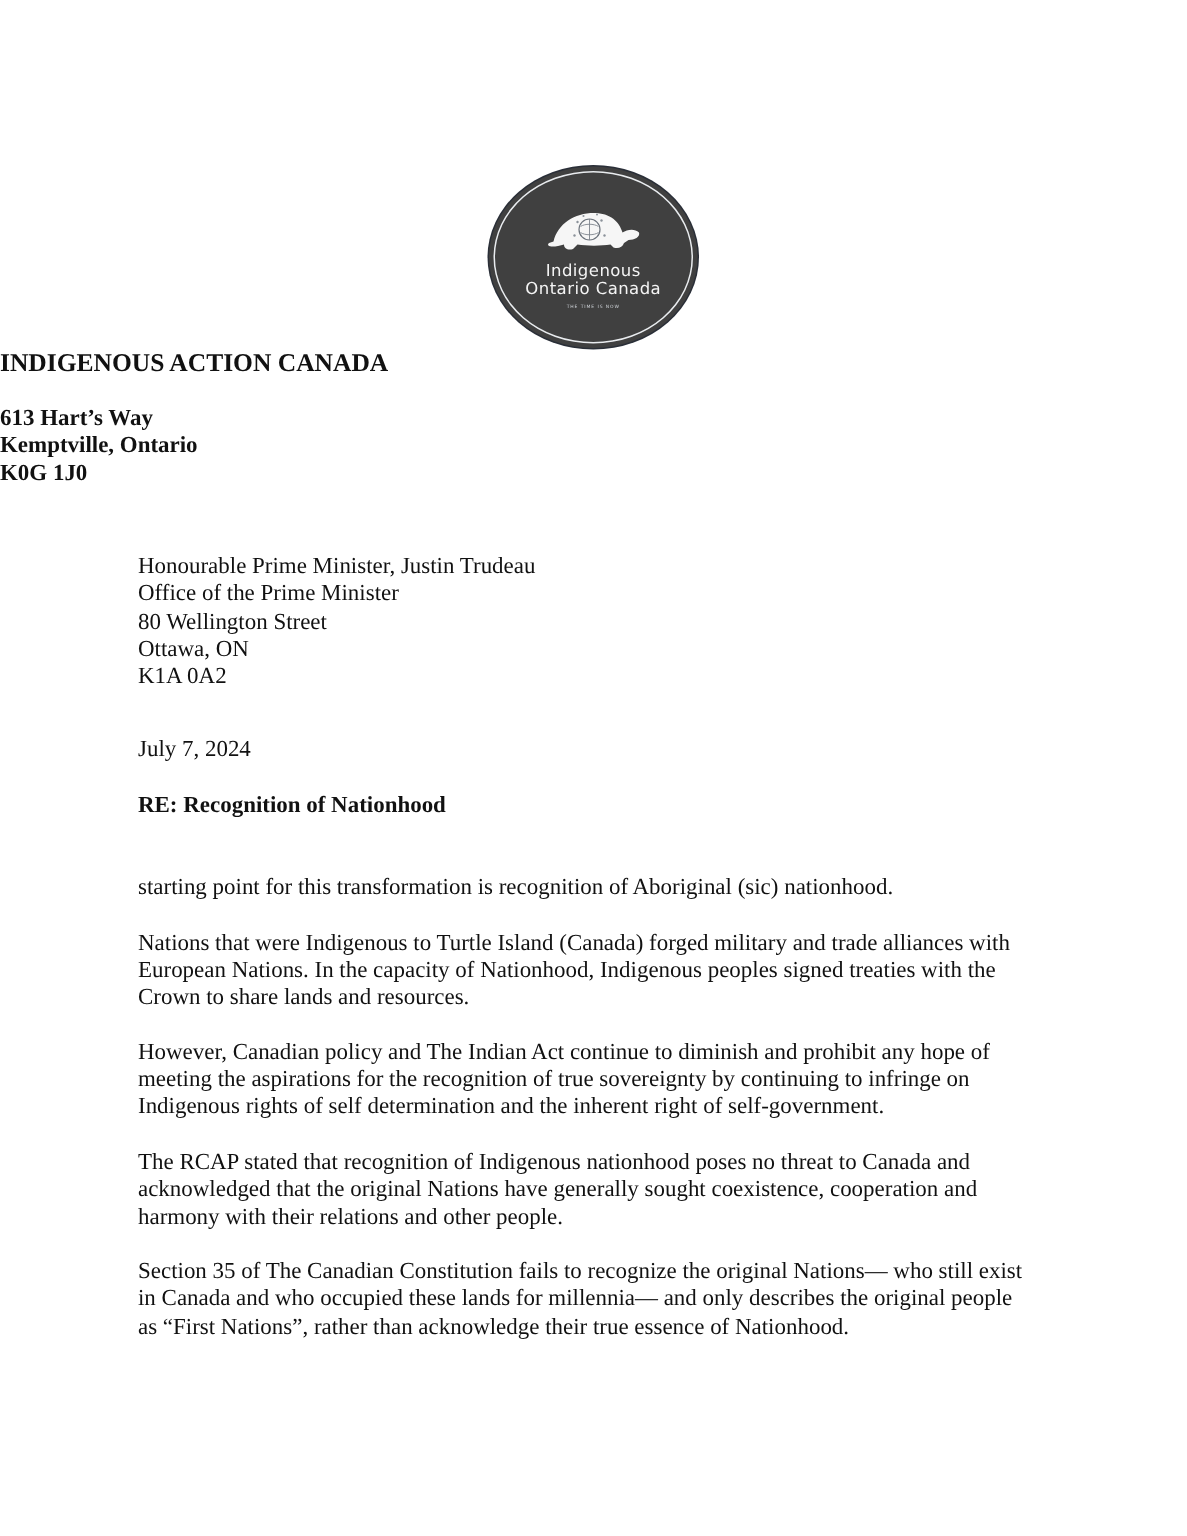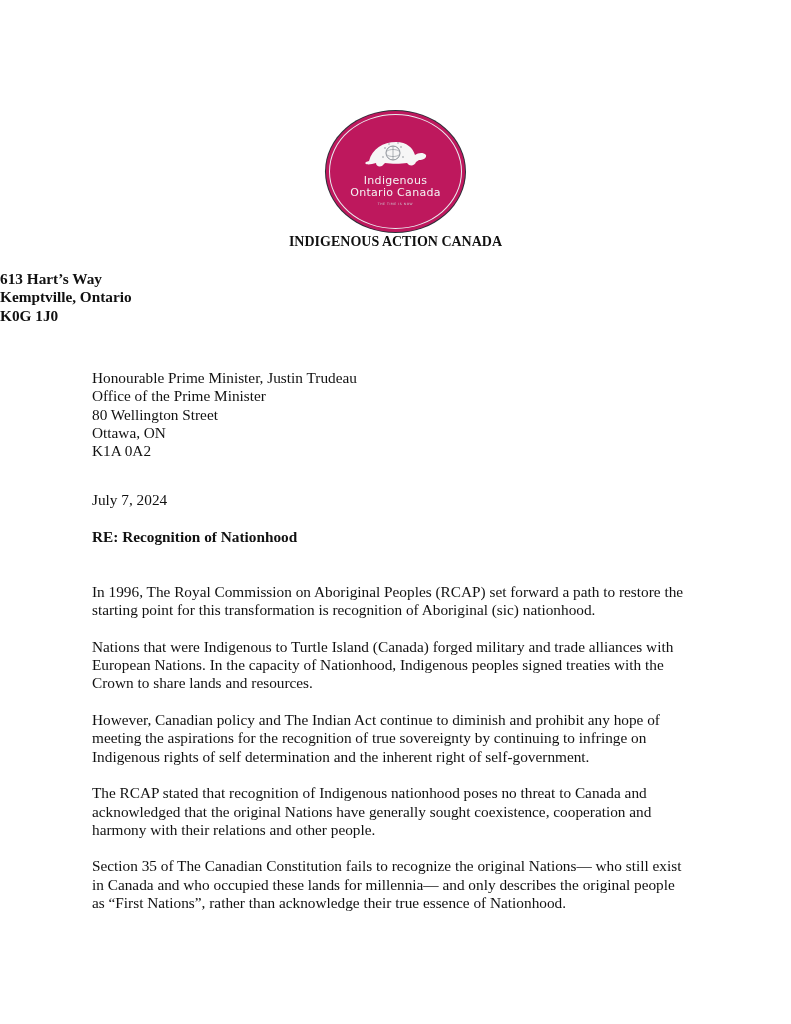--- a/index.html
+++ b/index.html
@@ -23,21 +23,21 @@
       background: #ffffff;
     }
     
     .logo {
       position: absolute;
       left: 326px;
       top: 111px;
       width: 139px;
       height: 121px;
       border-radius: 50%;
-      background: #be185d;
+      background: #404040;
       box-shadow: 0 0 0 1px #2a2f38;
     }
     .logo-ring {
       position: absolute;
       left: 3px; top: 3px; right: 3px; bottom: 3px;
       border-radius: 50%;
       border: 1.2px solid #e9ecef;
     }
     .logo-turtle {
       position: absolute;
@@ -66,23 +66,22 @@
       font-family: "DejaVu Sans", sans-serif;
       font-size: 3px;
       letter-spacing: 0.6px;
       line-height: 4px;
     }
     
     .org-name {
       position: absolute;
       left: 0; right: 0;
       top: 233px;
-      text-align: center;
       font-weight: bold;
-      font-size: 14px;
+      font-size: 17px;
       line-height: 18px;
     }
     .org-address {
       position: absolute;
       left: 0; right: 0;
       top: 270px;
       text-align: left;
       font-weight: bold;
       font-size: 15.3px;
       line-height: 18.3px;
@@ -165,21 +164,20 @@
     <div class="line">Ottawa, ON</div>
     <div class="line">K1A 0A2</div>
   </div>
 
   <div class="date">July 7, 2024</div>
 
   <div class="subject">RE: Recognition of Nationhood</div>
 
   <div class="body-text">
     <p>
-      <span class="line">In 1996, The Royal Commission on Aboriginal Peoples (RCAP) set forward a path to restore the</span>
       <span class="line">starting point for this transformation is recognition of Aboriginal (sic) nationhood.</span>
     </p>
     <p>
       <span class="line">Nations that were Indigenous to Turtle Island (Canada) forged military and trade alliances with</span>
       <span class="line">European Nations. In the capacity of Nationhood, Indigenous peoples signed treaties with the</span>
       <span class="line">Crown to share lands and resources.</span>
     </p>
     <p>
       <span class="line">However, Canadian policy and The Indian Act continue to diminish and prohibit any hope of</span>
       <span class="line">meeting the aspirations for the recognition of true sovereignty by continuing to infringe on</span>

